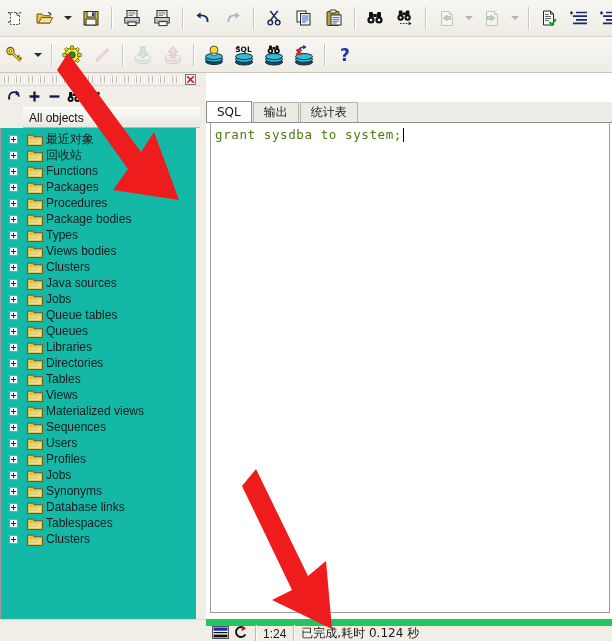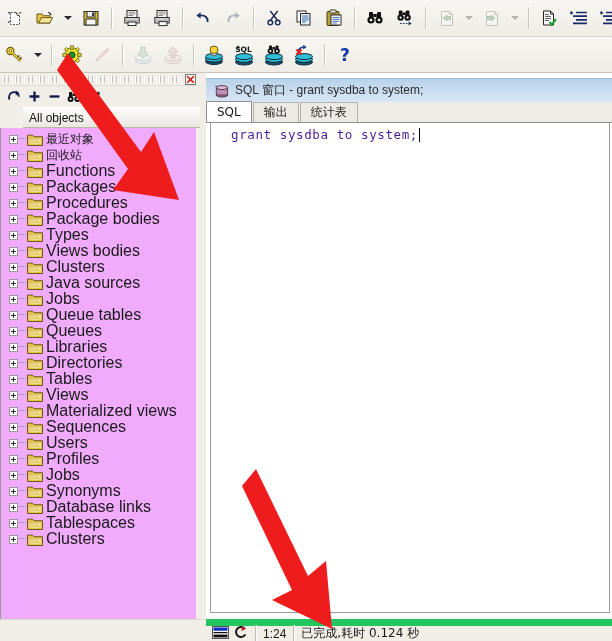--- a/index.html
+++ b/index.html
@@ -60,34 +60,34 @@
   #filterbar{
     position:absolute;left:0;top:34px;width:200px;height:21px;
     background:linear-gradient(#fbfbfa,#e9e7e0);
     border-top:1px solid #ffffff;border-bottom:1px solid #b9b6ae;
     box-sizing:border-box;display:flex;align-items:center;margin-left:23px;
   }
   #filterbar .lbl{padding-left:6px;font-size:12px;color:#111;flex:1;}
   #filterbar .chev{width:20px;display:flex;justify-content:center;align-items:center;}
   #treebox{
     position:absolute;left:0;top:55px;width:208px;height:505px;
-    background:#f0abfc;border:1px solid #9b9b9b;border-top:none;box-sizing:border-box;
+    background:#14b8a6;border:1px solid #9b9b9b;border-top:none;box-sizing:border-box;
     overflow:hidden;
   }
   #treelist{position:absolute;left:0;top:3px;width:100%;}
   .trow{height:16px;display:flex;align-items:center;padding-left:8px;box-sizing:border-box;}
   .tplus{
     width:9px;height:9px;border:1px solid #9a9a9a;background:#fff;
     position:relative;flex:0 0 auto;box-sizing:border-box;
   }
   .tplus::before{content:"";position:absolute;left:1px;top:3px;width:5px;height:1px;background:#2a2a2a;}
   .tplus::after{content:"";position:absolute;left:3px;top:1px;width:1px;height:5px;background:#2a2a2a;}
   .tdots{width:7px;height:1px;border-top:1px dotted #8e8e8e;margin:0 1px 0 1px;flex:0 0 auto;}
   .tfolder{width:16px;height:13px;flex:0 0 auto;margin-right:3px;}
-  .tlabel{font-size:16px;color:#1a1a1a;line-height:16px;white-space:nowrap;}
+  .tlabel{font-size:12px;color:#1a1a1a;line-height:16px;white-space:nowrap;}
   .tlabel.cjk{font-family:"DejaVu Sans","Liberation Sans",sans-serif;font-size:12px;}
   #dockscroll{
     position:absolute;left:196px;top:55px;width:4px;height:505px;background:#f0eee7;
   }
   #dockbottom{position:absolute;left:0;top:560px;width:200px;height:8px;background:#f0eee7;}
 
   
   #splitter{position:absolute;left:200px;top:73px;width:6px;height:568px;background:#f0eee7;}
 
   
@@ -122,21 +122,21 @@
   #editorwrap{
     position:absolute;left:4px;top:50px;width:400px;height:490px;
     background:#ffffff;border:1px solid #9b9b9b;border-top:none;box-sizing:border-box;
     overflow:hidden;
   }
   #editor{
     position:absolute;left:4px;top:4px;right:0;
     font-family:"DejaVu Sans Mono","Liberation Mono",monospace;
     font-size:12.5px;line-height:16px;white-space:pre;
   }
-  #editor .sqltext{color:#4c1d95;letter-spacing:.6px;margin-left:16px;}
+  #editor .sqltext{color:#4d7c0f;letter-spacing:.6px;}
   #caret{
     display:inline-block;width:1px;height:14px;background:#000;vertical-align:-3px;
     margin-left:1px;
   }
   #statusbar{
     position:absolute;left:0;bottom:0;width:406px;height:22px;
     background:#f0eee7;border-top:7px solid #22c55e;
     display:flex;align-items:center;box-sizing:border-box;
   }
   #statusbar .cell{
@@ -1156,33 +1156,20 @@
         </div>
     </div>
     <div id="dockscroll"></div>
     <div id="dockbottom"></div>
   </div>
 
   <div id="splitter"></div>
 
   <div id="sqlwin">
 
-    <div id="sqltitle">
-      <span class="dbicon">
-        <svg width="16" height="16" viewBox="0 0 16 16">
-          <ellipse cx="8" cy="12" rx="5.6" ry="2" fill="#9b6a8e" stroke="#5d3e54"></ellipse>
-          <rect x="2.4" y="4.6" width="11.2" height="7.4" fill="#c08fb4" stroke="#5d3e54"></rect>
-          <ellipse cx="8" cy="4.6" rx="5.6" ry="2" fill="#dcb6d2" stroke="#5d3e54"></ellipse>
-          <path d="M1.5 2.5l1.6 1.6M1.5 8.5l1.4-.6" stroke="#6a6a6a" stroke-width="1.1"></path>
-        </svg>
-      </span>
-      <span class="txt">
-        <span>SQL </span><span class="cjk">窗口</span><span> - grant sysdba to system;</span>
-      </span>
-    </div>
 
     <div id="tabstrip">
         <div class="tab active">
           <span>SQL</span>
         </div>
         <div class="tab">
           <span>输出</span>
         </div>
         <div class="tab">
           <span>统计表</span>

